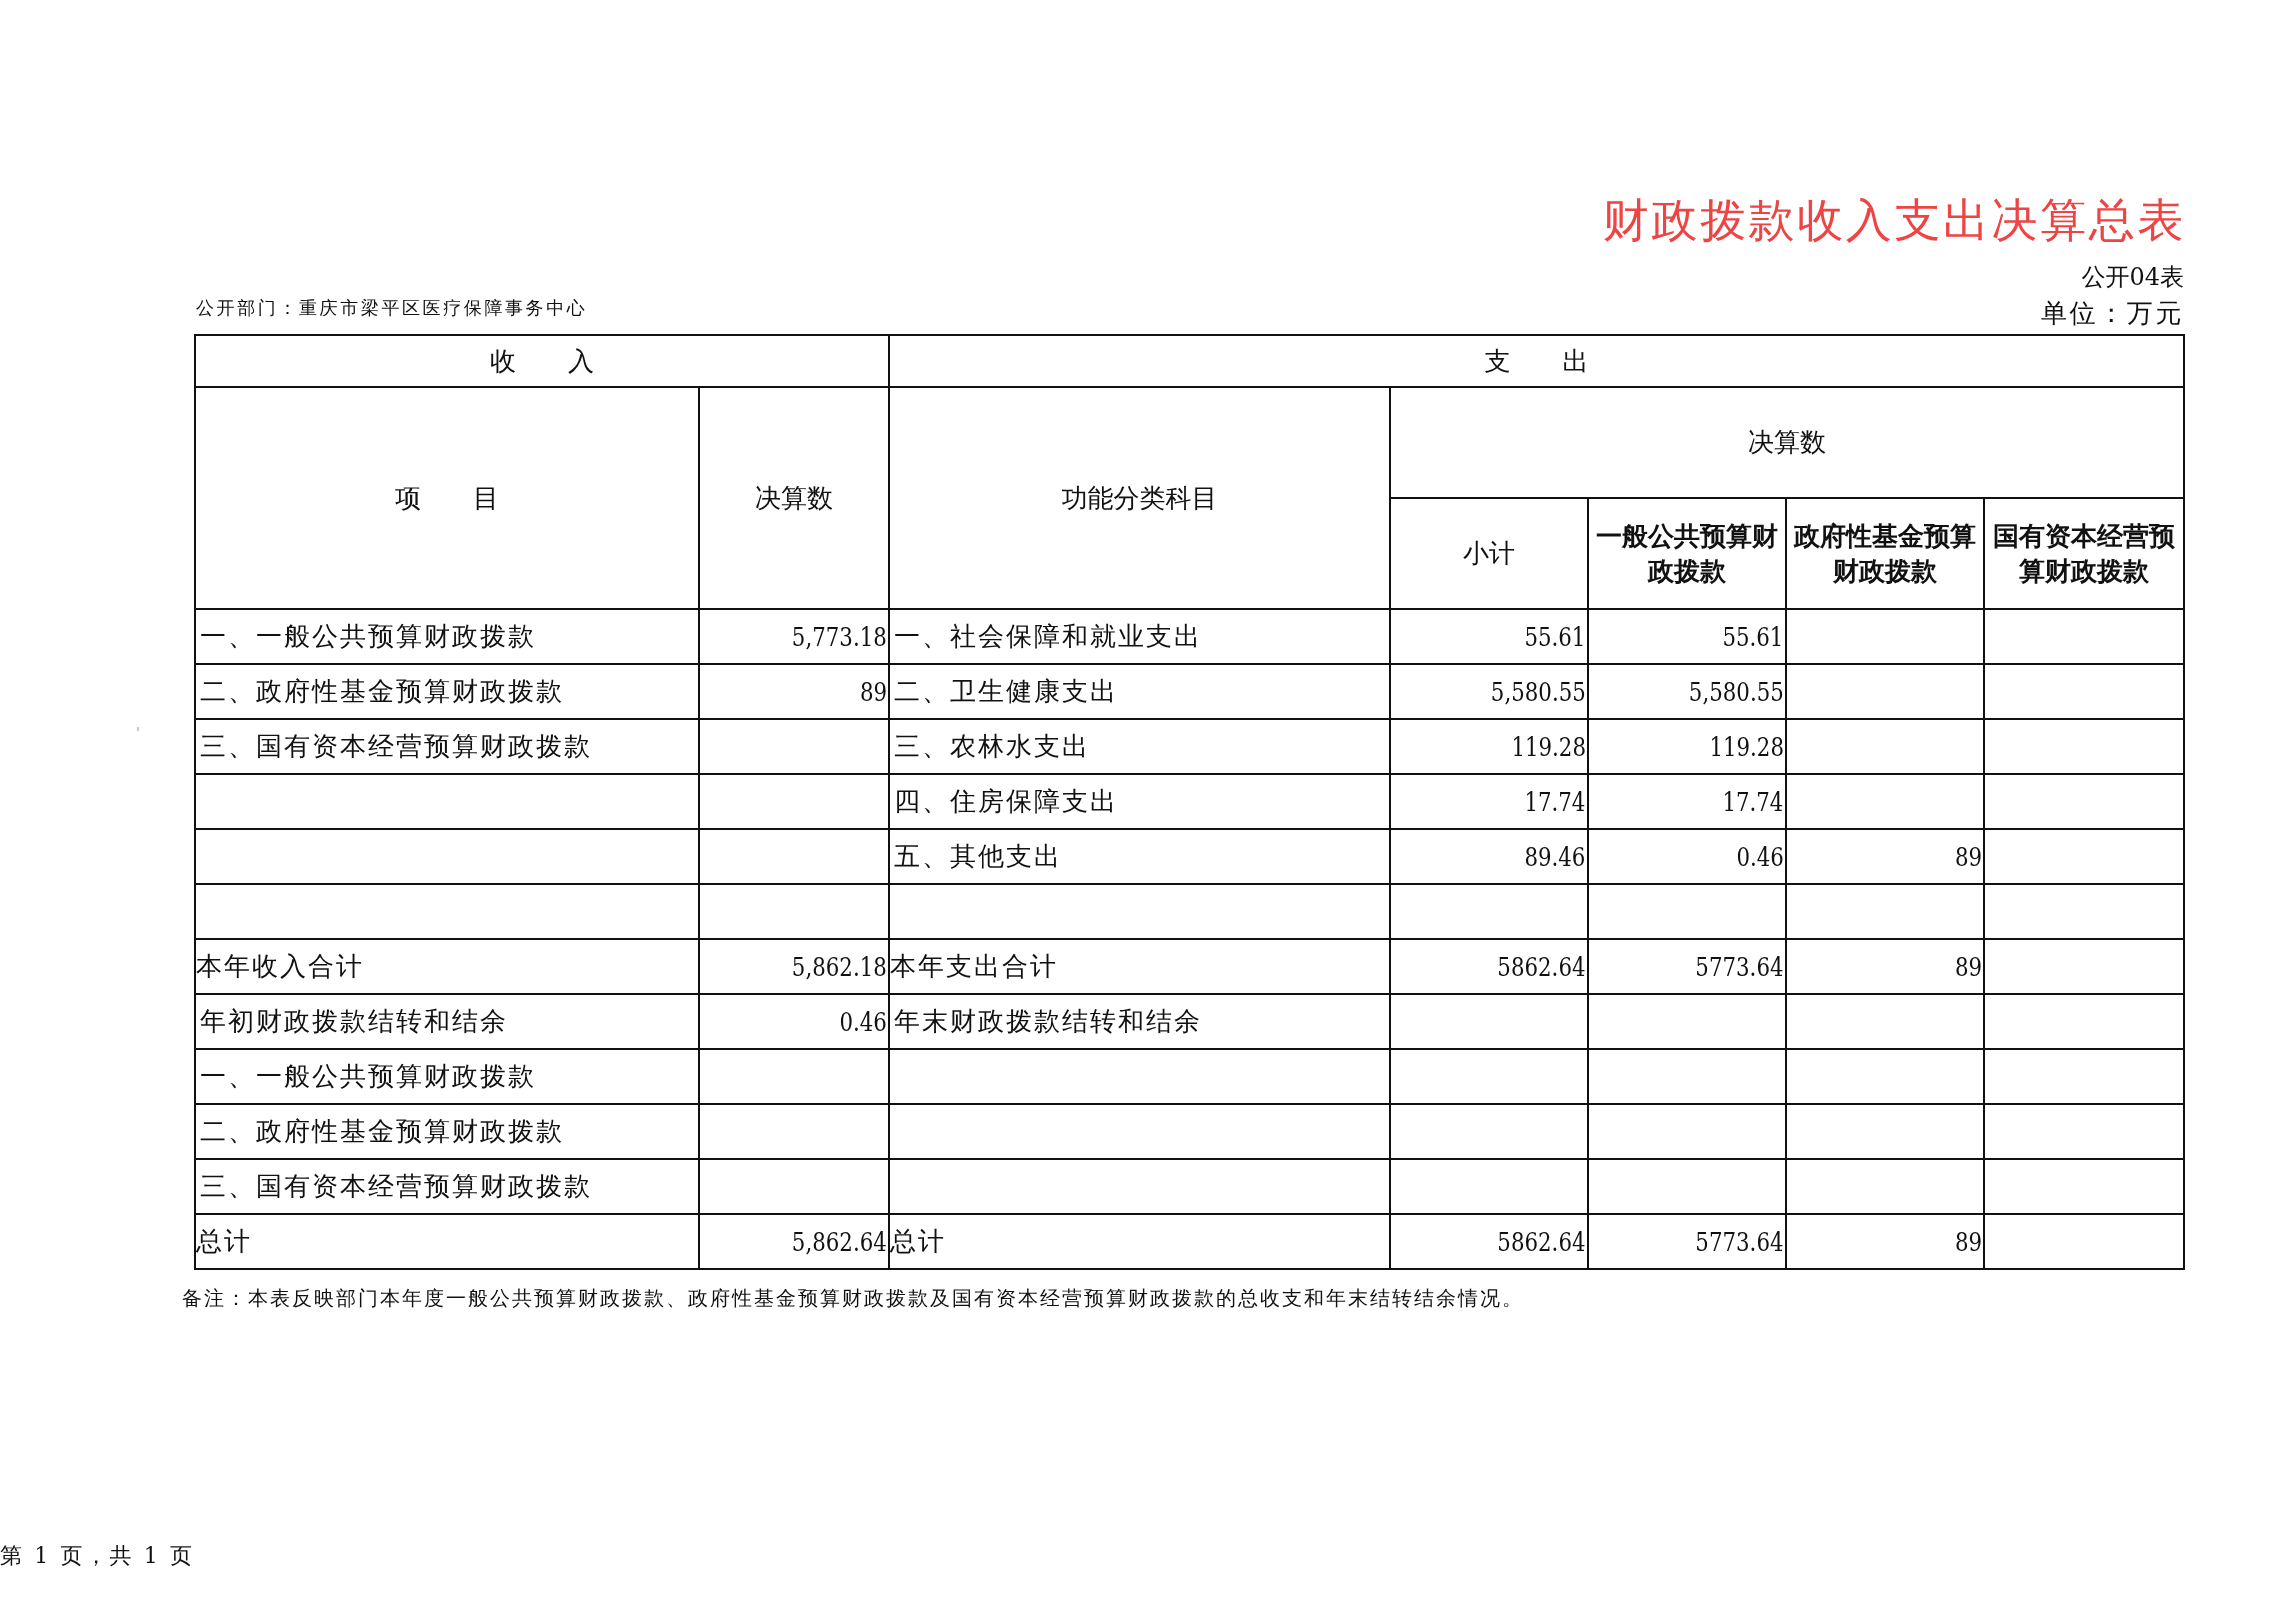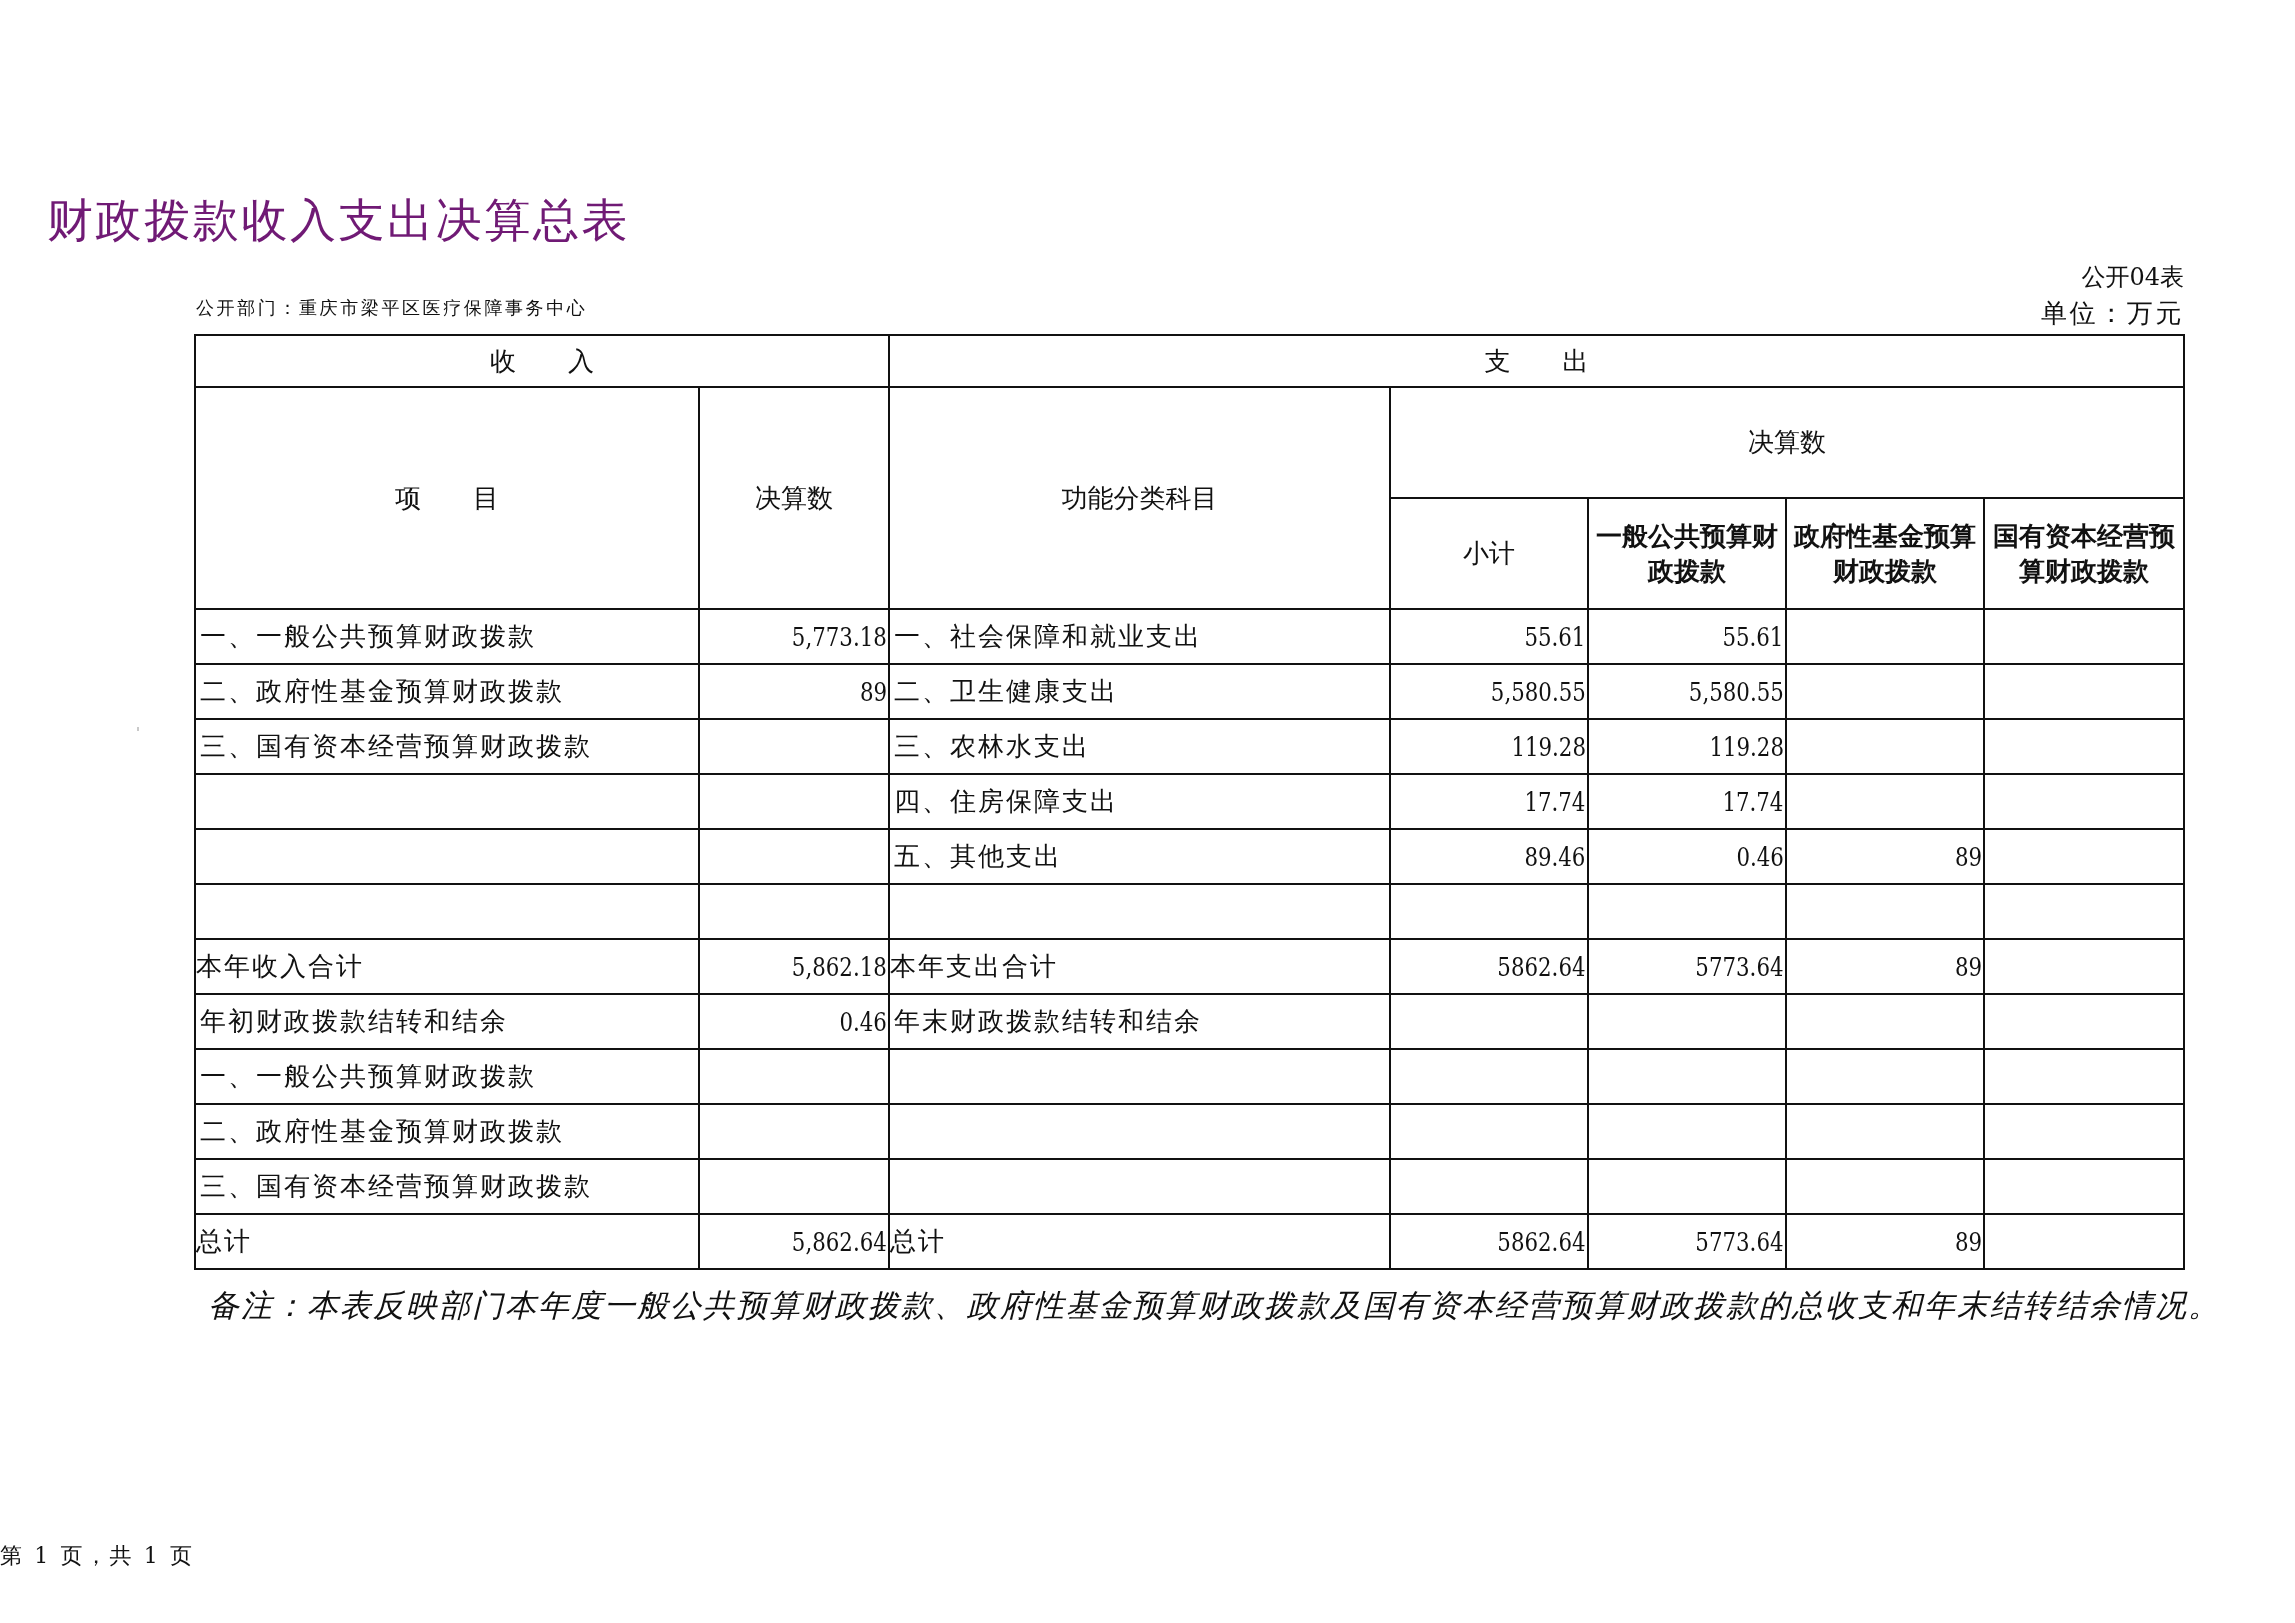--- a/index.html
+++ b/index.html
@@ -1,23 +1,23 @@
 <!DOCTYPE html>
 <html style="font-size:10.5px"><head>
   <meta charset="utf-8">
   <style>
     html, body { margin: 0; padding: 0; background: #ffffff; }
     body {
       width: 2295px; height: 1623px; position: relative; overflow: hidden;
       font-family: "DejaVu Sans", "Liberation Sans", sans-serif; color: #111;
     }
     .title {
-      position: absolute; left: 0; width: 2186px; top: 190px; text-align: left;
+      position: absolute; left: 0; width: 2186px; top: 190px; text-align: right;
       font-family: "DejaVu Serif", "Liberation Serif", serif;
-      font-size: 46px; letter-spacing: 2.6px; font-weight: normal; color: #701a75; padding-left: 47px;
+      font-size: 46px; letter-spacing: 2.6px; font-weight: normal; color: #ef4444;
     }
     .form-no {
       position: absolute; right: 111px; top: 261px; font-size: 24px;
       font-family: "DejaVu Serif", "Liberation Serif", serif;
     }
     .unit {
       position: absolute; right: 111px; top: 296px; font-size: 26px; letter-spacing: 2.6px;
     }
     .dept {
       position: absolute; left: 196px; top: 296px; font-size: 18px; letter-spacing: 2.6px;
@@ -34,21 +34,21 @@
     .hdr2 { text-align: center; font-weight: bold; font-size: 26px; line-height: 35px; white-space: normal !important; }
     .lbl { text-align: left; padding-left: 3.9px !important; letter-spacing: 2px; }
     .ctr { text-align: left; letter-spacing: 2px; }
     .num {
       text-align: right; padding-right: 1.3px !important;
       font-family: "DejaVu Serif", "Liberation Serif", serif; font-size: 27.5px;
       transform-origin: right center;
     }
     .num span { display: inline-block; transform: scaleX(0.82); transform-origin: right center; }
     .note {
-      position: absolute; left: 208px; top: 1285px; font-size: 31px; letter-spacing: 2px; font-style: italic;
+      position: absolute; left: 182px; top: 1285px; font-size: 20px; letter-spacing: 2px;
     }
     .page {
       position: absolute; left: 0; width: 2295px; top: 1541px; text-align: left;
       font-family: "DejaVu Serif", "Liberation Serif", serif; font-size: 22px; letter-spacing: 2.6px;
     }
     .stain {
       position: absolute; left: 137px; top: 727px; width: 2px; height: 3.9px; background: #c9c9c9;
     }
   </style>
 </head>

